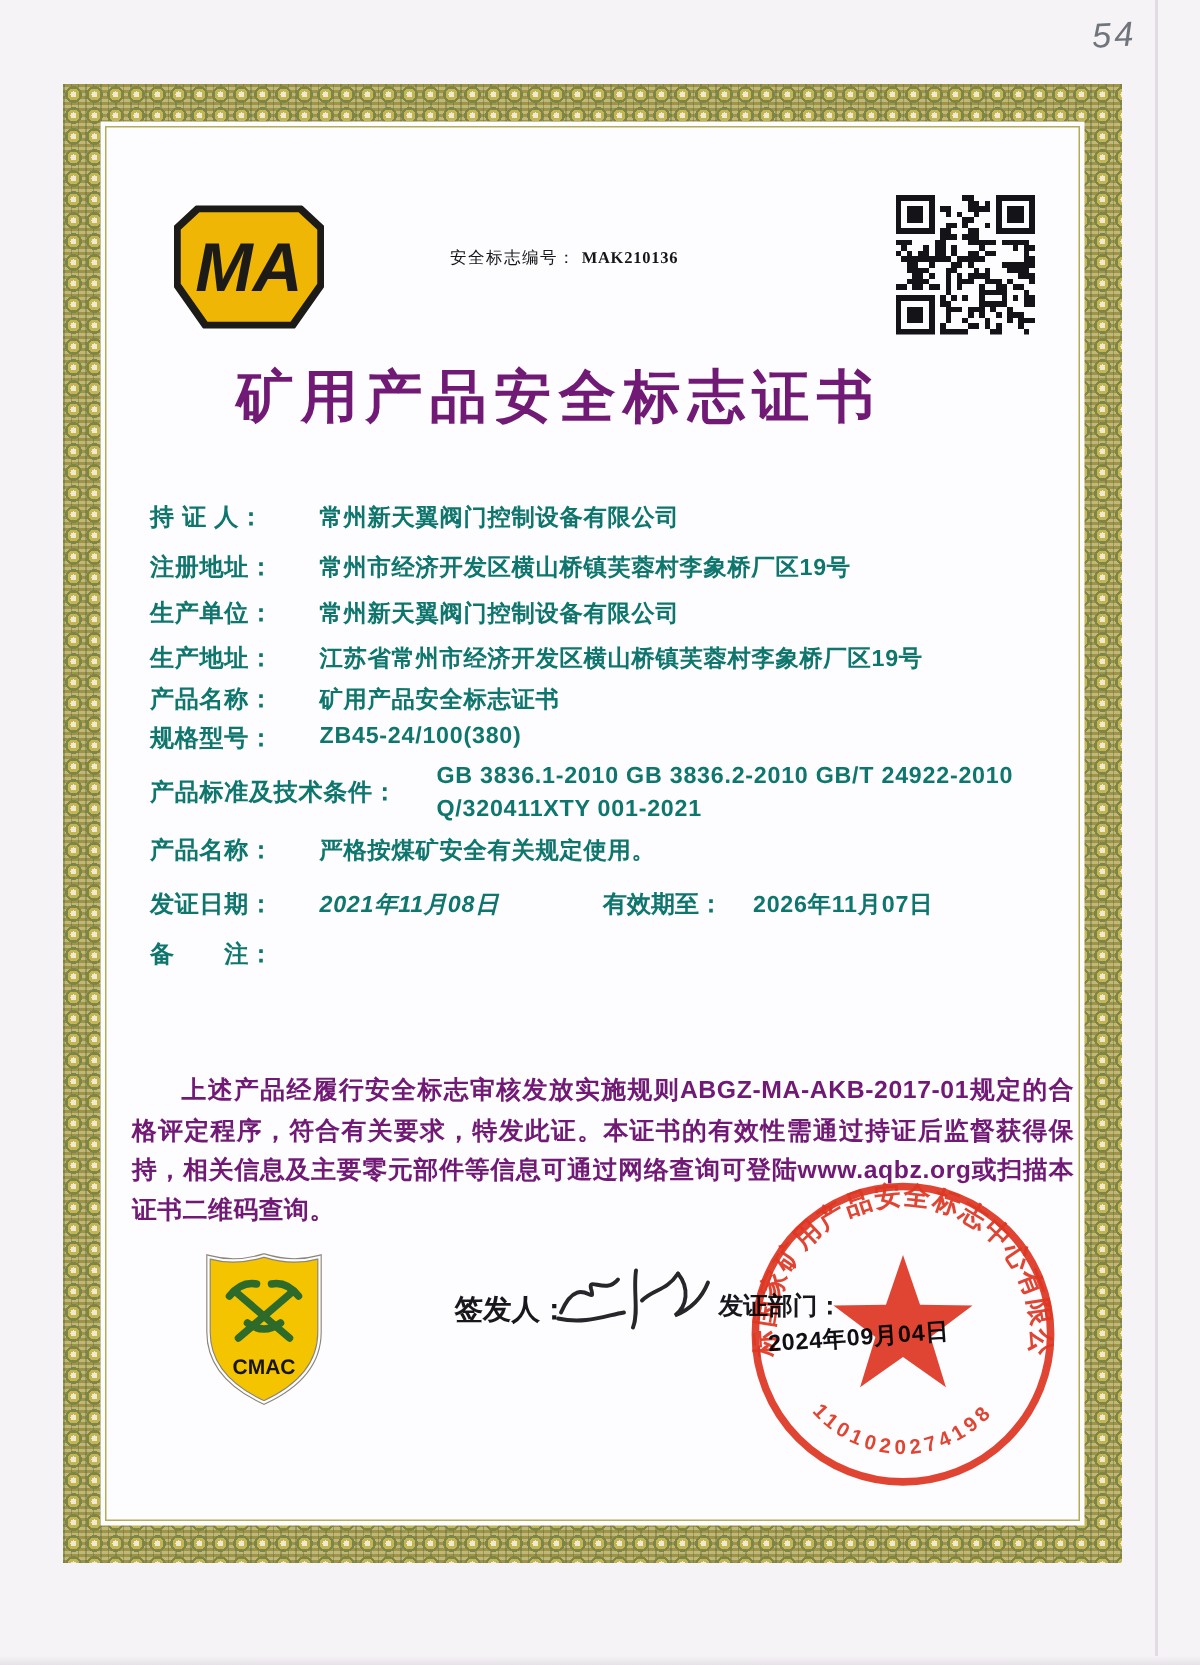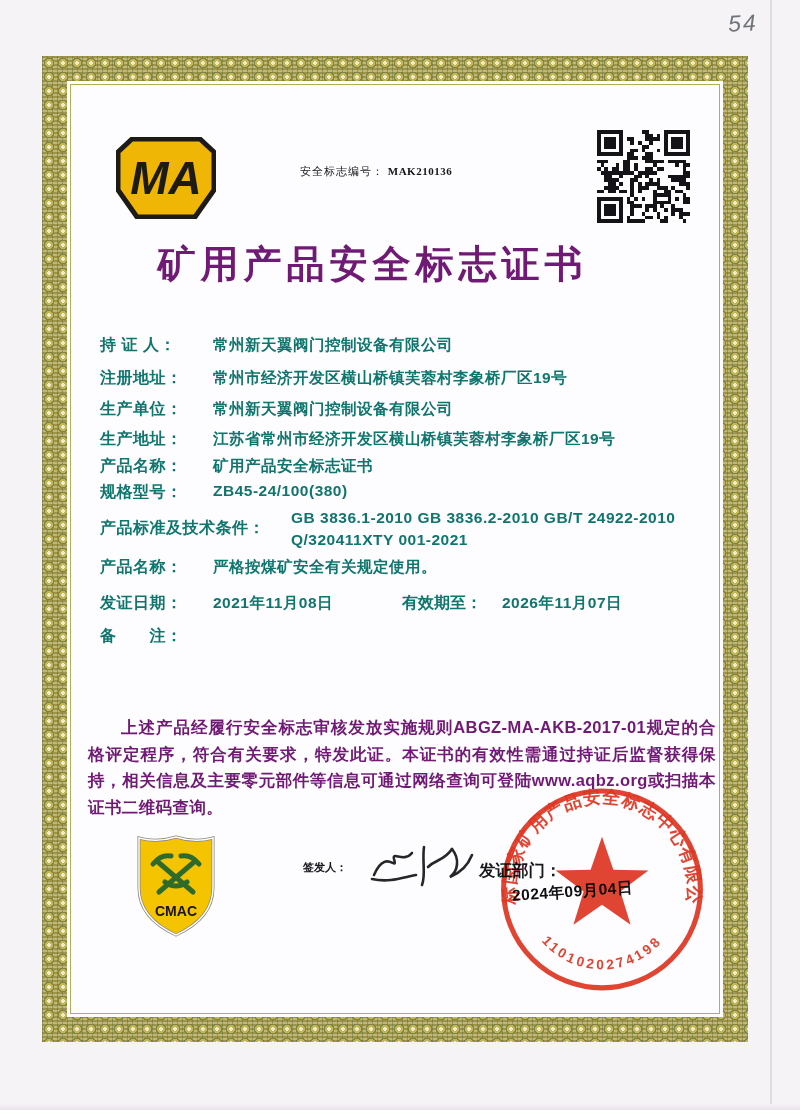--- a/index.html
+++ b/index.html
@@ -32,29 +32,29 @@
   .cert-title { position:absolute; left:0; top:239px; width:745px; text-align:center;
     font-size:38px; font-weight:800; color:#701a75; letter-spacing:5px; }
 
   
   .row { position:absolute; left:100px; width:615px; display:flex; align-items:flex-start; color:#0f766e; }
   .row .lbl { flex:0 0 113px; font-size:16px; font-weight:700; letter-spacing:.5px; white-space:nowrap; }
   .row .val { font-size:15.5px; font-weight:700; letter-spacing:.5px; }
   .row-std { align-items:center; }
   .row-std .lbl { flex-basis:172px; }
   .row-std .val { width:420px; line-height:1.4;margin-left:19px; }
-  .row-dates .val-1 { width:189px; }
+  .row-dates .val-1 { width:189px;font-style:italic; }
   .row-dates .lbl-2 { flex:0 0 100px; font-size:16px; font-weight:700; }
 
   .statement { position:absolute; left:88px; top:714px; width:628px; font-size:16.5px; font-weight:700;
     color:#701a75; line-height:1.62; text-align:justify; text-indent:2em; letter-spacing:.4px; }
 
   
   .cmac { position:absolute; left:133px; top:834px; width:86px; height:104px; }
-  .signer-lbl { position:absolute; left:303px; top:860px; font-size:11px; font-weight:700; color:#17171c; }
+  .signer-lbl { position:absolute; left:303px; top:860px; font-size:19px; font-weight:700; color:#17171c; }
   .signature { position:absolute; left:366px; top:833px; width:112px; height:64px; }
   .dept-lbl { position:absolute; left:479px; top:860px; font-size:16.5px; font-weight:700; color:#17171c; }
 
   .seal { position:absolute; left:498px; top:788px; width:208px; height:208px; mix-blend-mode:multiply; }
   .seal svg { width:100%; height:100%; }
   .seal-date { position:absolute; left:512px; top:881px; width:140px; font-size:15.5px; font-weight:800;
     color:#101014; transform:rotate(-4deg); letter-spacing:.5px; mix-blend-mode:multiply; }
 </style>
 </head>
 <body>

